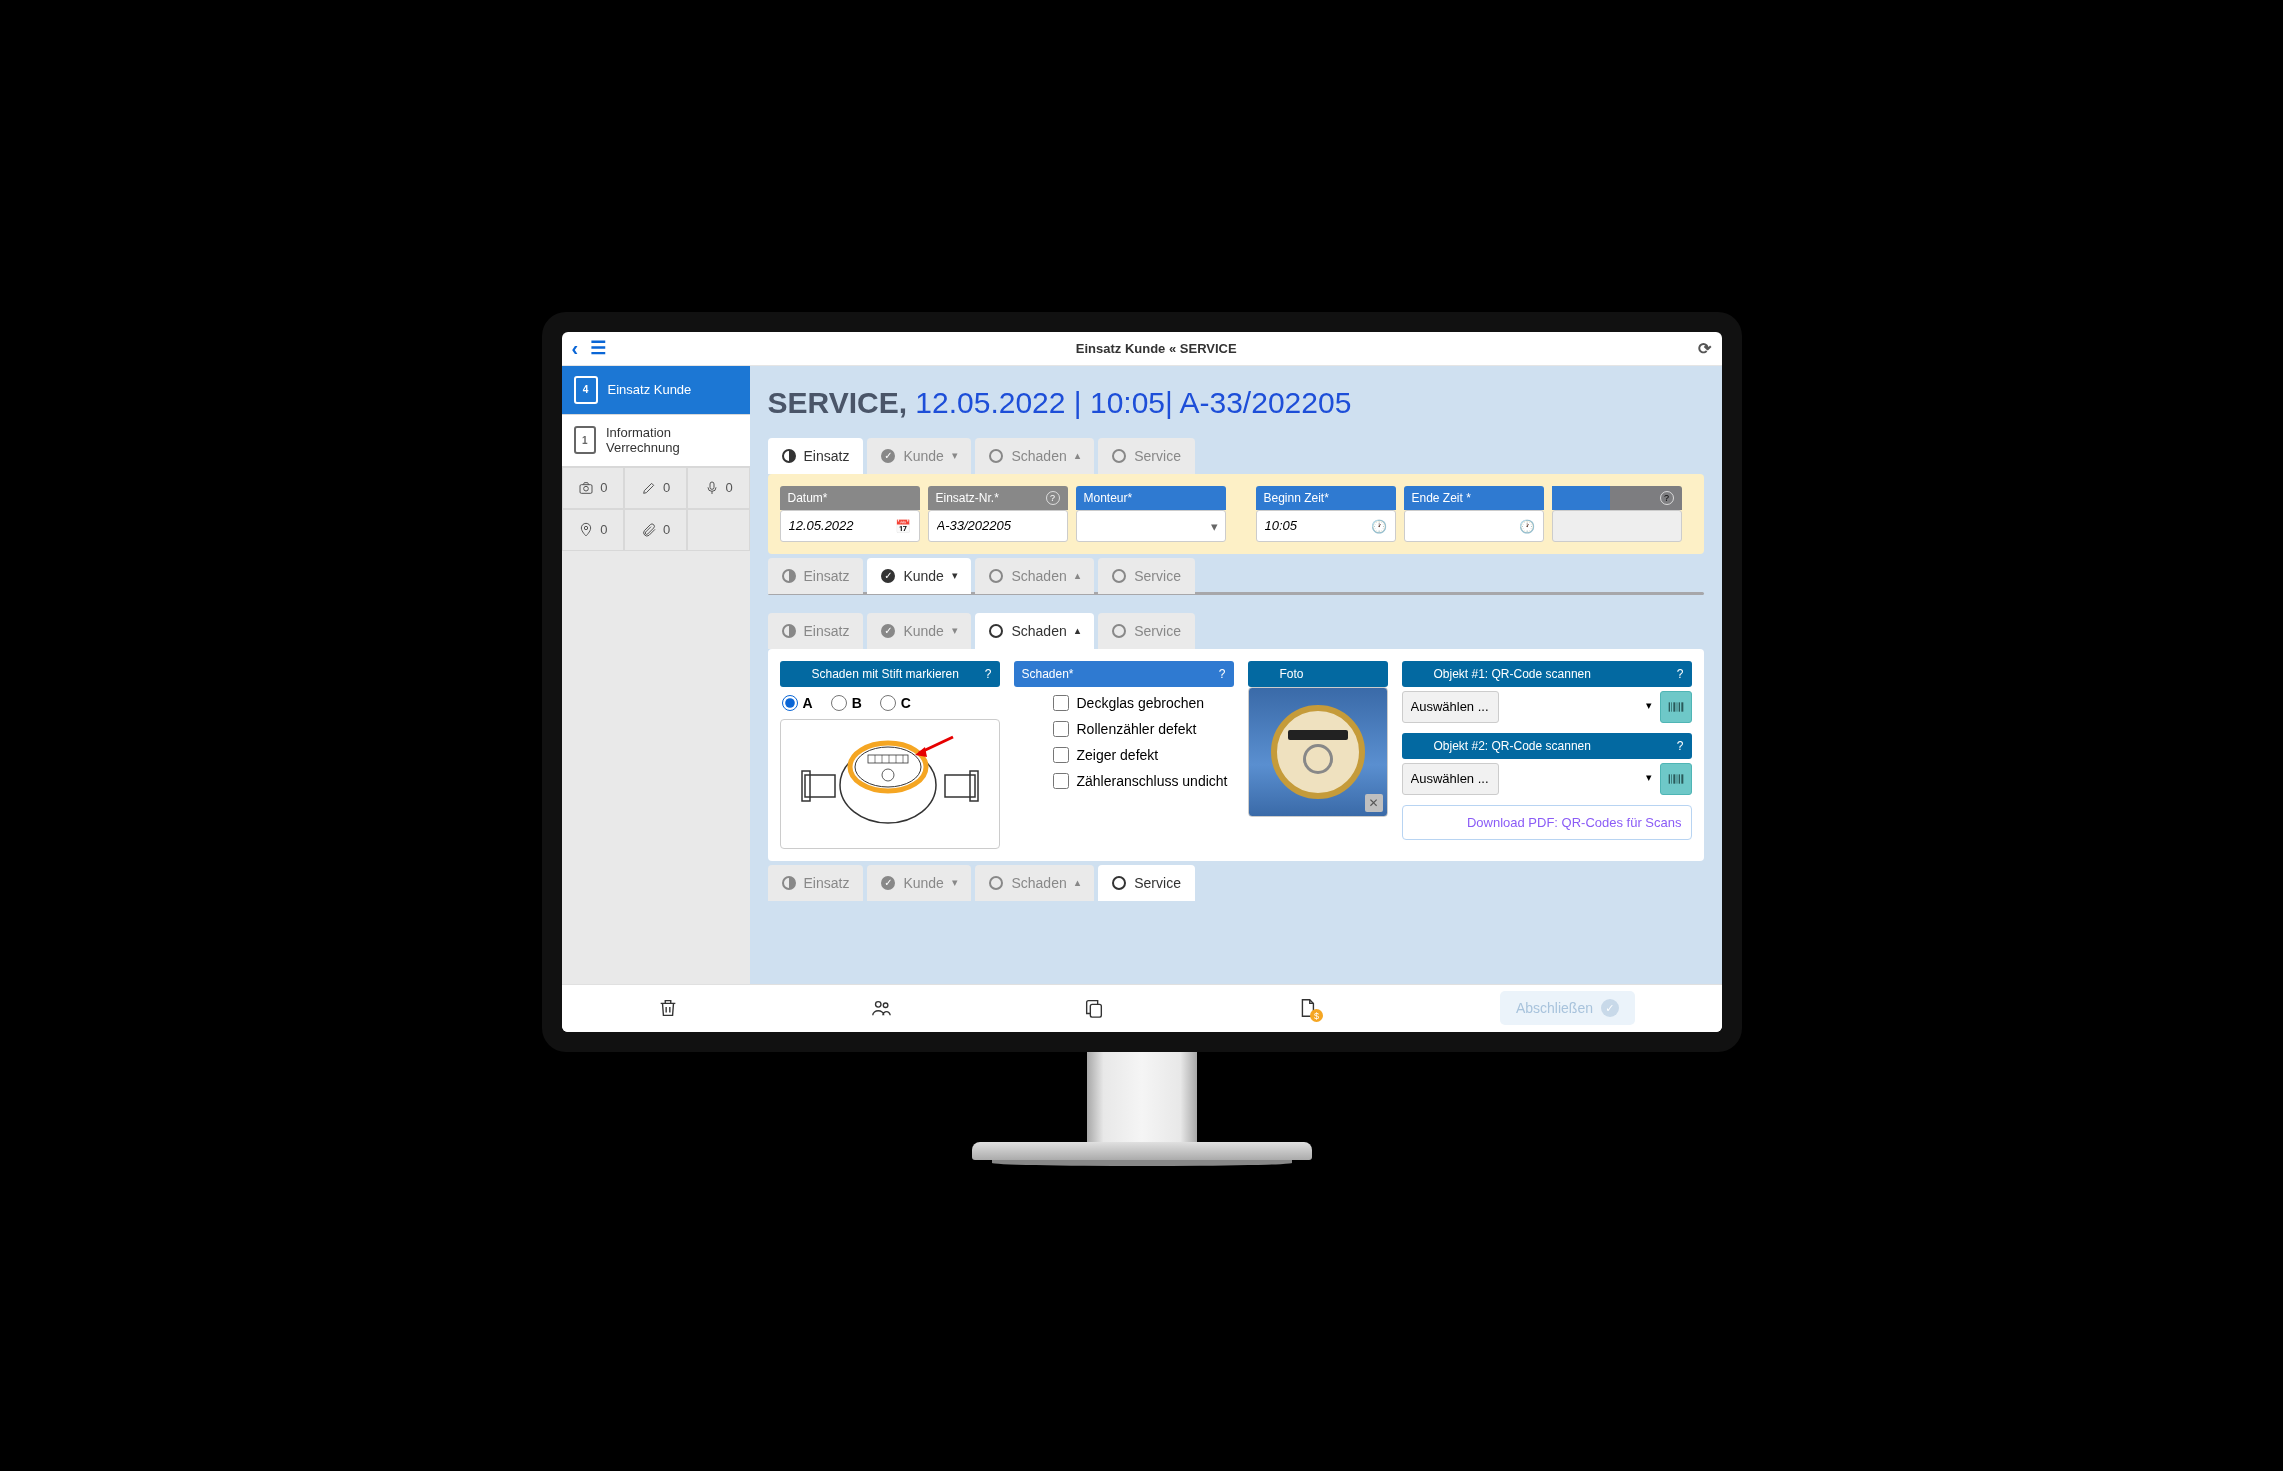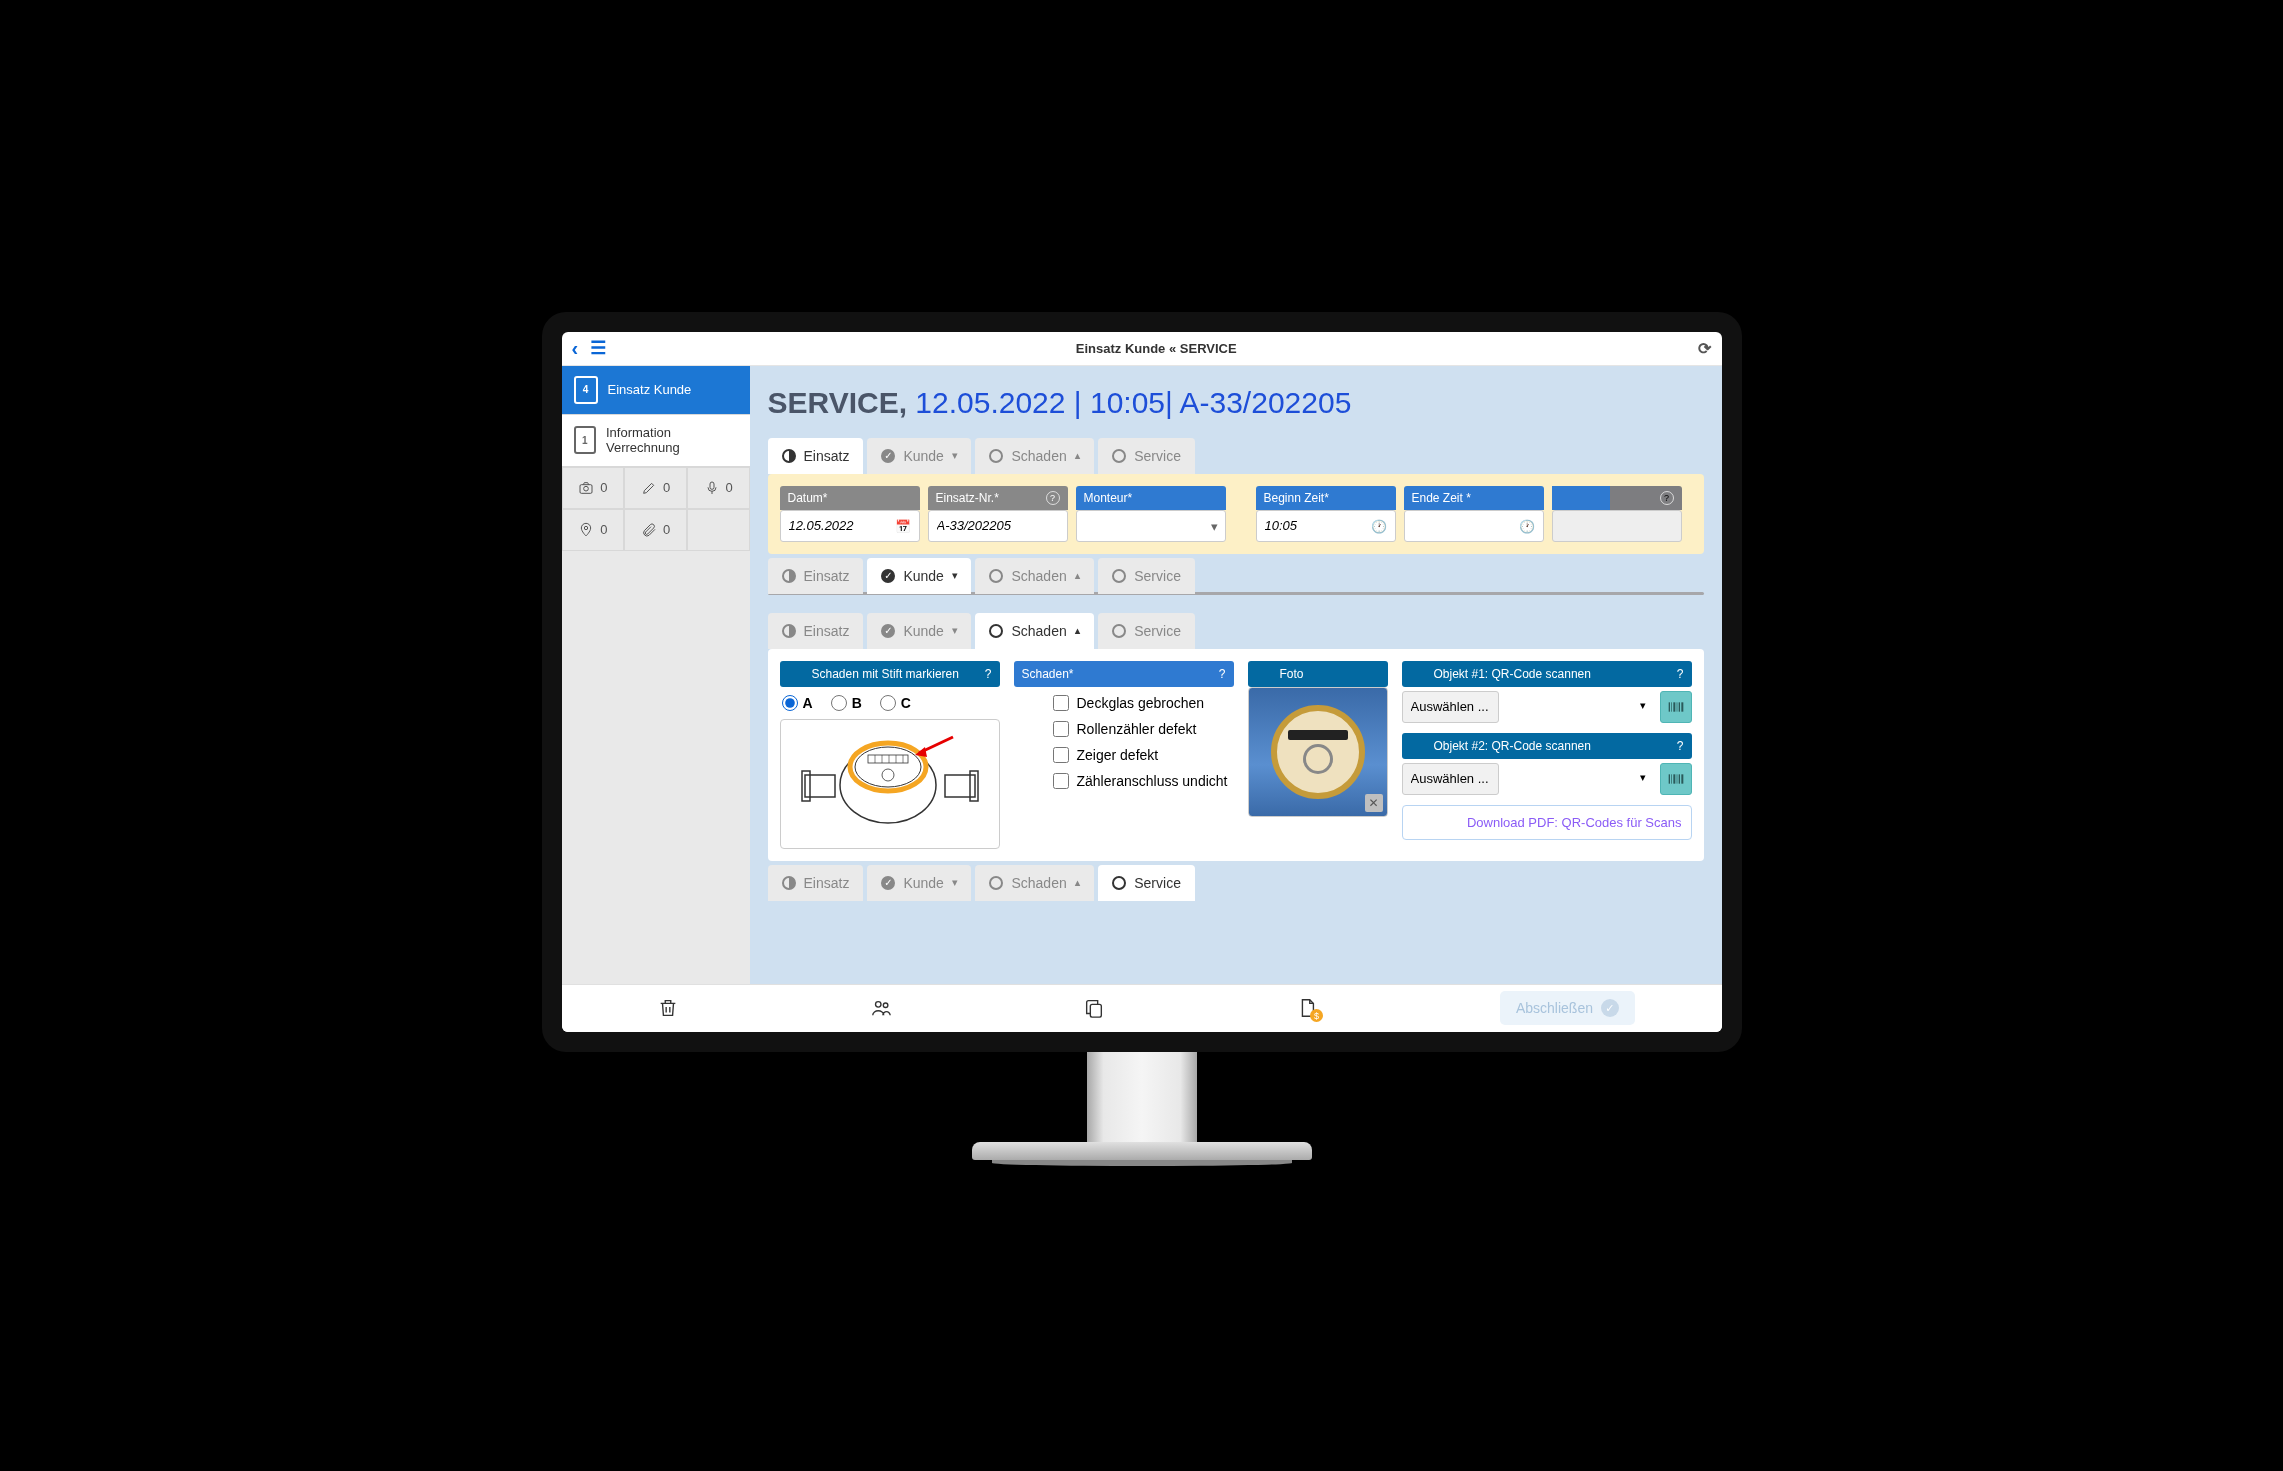--- a/index.html
+++ b/index.html
@@ -67,21 +67,21 @@
   .chk { display:flex; align-items:center; gap:8px; cursor:pointer;padding-left:37px; }
   .chk input { width:16px; height:16px; }
 
   .photo-box { border:1px solid #ccc; border-radius:4px; height:130px; position:relative; background: linear-gradient(180deg,#3a6aa8 0%, #5a8fd0 60%, #3a6aa8 100%); display:flex; align-items:center; justify-content:center; }
   .photo-box .rm { position:absolute; bottom:4px; right:4px; width:18px; height:18px; background:#bfbfbf; color:#555; display:flex; align-items:center; justify-content:center; font-size:12px; border-radius:2px; cursor:pointer; }
   .photo-face { width:94px; height:94px; border-radius:50%; background:#efe1bf; border:6px solid #c59b3a; display:flex; flex-direction:column; align-items:center; justify-content:center; gap:4px; }
   .photo-face .bar { width:60px; height:10px; background:#222; border-radius:2px; }
   .photo-face .dot { width:30px; height:30px; border-radius:50%; border:3px solid #888; }
 
   .qr-col { display:flex; flex-direction:column; gap:10px; }
-  .qr-row { display:flex; gap:6px; }
+  .qr-row { display:flex; }
   .qr-sel { flex:1; height:32px; border:1px solid #ccc; border-radius:3px; padding:0 8px; font-size:13px; background:#f1f1f1; appearance:none; }
   .qr-btn { width:32px; height:32px; background:#6ec8c8; border:1px solid #4fb5b5; border-radius:3px; display:flex; align-items:center; justify-content:center; cursor:pointer; }
   .qr-btn svg { width:16px; height:12px; }
   .dl-btn { border:1px solid #b8d4f2; color:#8b5cf6; background:#fff; padding:9px; border-radius:4px; text-align:right; font-size:13px; cursor:pointer; }
 
   .footer { height:48px; background:#fff; border-top:1px solid #e0e0e0; display:flex; align-items:center; justify-content:space-around; }
   .footer .fbtn { width:40px; height:40px; display:flex; align-items:center; justify-content:center; cursor:pointer; }
   .footer svg { width:22px; height:22px; stroke:#333; fill:none; stroke-width:1.5; }
   .footer .complete { background:#ebf3fa; color:#a8c3dc; padding: 8px 16px; border-radius:5px; font-size:14px; display:flex; align-items:center; gap:8px; }
   .footer .complete .ck { width:18px; height:18px; border-radius:50%; background:#c8d9e9; display:flex; align-items:center; justify-content:center; color:#fff; font-size:11px; }

